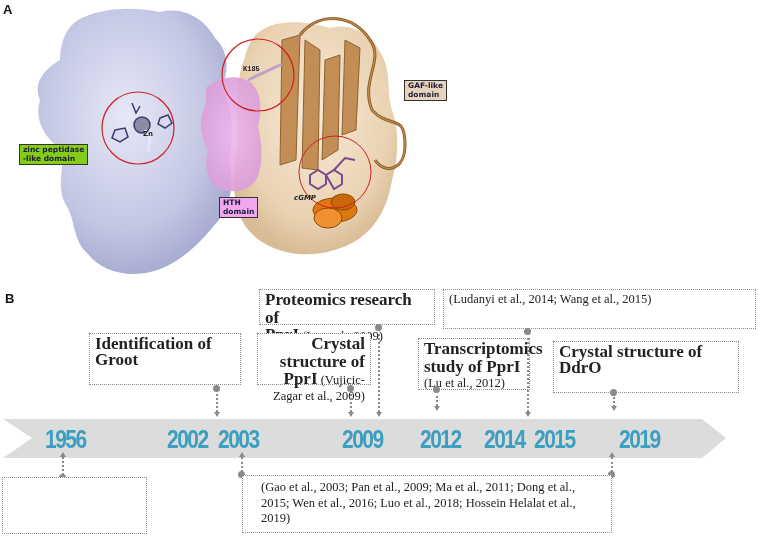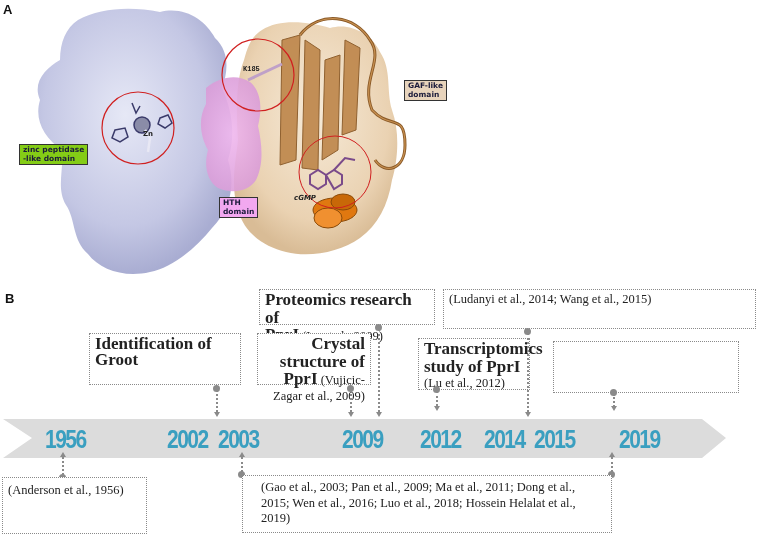--- a/index.html
+++ b/index.html
@@ -131,20 +131,21 @@
 <div class="box" style="left:386px; top:338px; width:112px; height:52px;margin-left:32px;">
   <span class="t">Transcriptomics study of PprI</span><br>
   <span>(Lu et al., 2012)</span>
 </div>
 
 <div class="box" style="left:443px; top:289px; width:313px; height:40px;">
   <div>(Ludanyi et al., 2014; Wang et al., 2015)</div>
 </div>
 
 <div class="box" style="left:553px; top:341px; width:186px; height:52px;">
+  <div class="t">Crystal structure of DdrO</div>
 </div>
 
 <div class="dot" style="left:213px; top:385px;"></div>
 <div class="vline" style="left:216px; top:390px; height:22px;"></div>
 <div class="arr-down" style="left:214px; top:412px;"></div>
 
 <div class="dot" style="left:347px; top:385px;"></div>
 <div class="vline" style="left:350px; top:390px; height:22px;"></div>
 <div class="arr-down" style="left:348px; top:412px;"></div>
 
@@ -170,18 +171,17 @@
 
 <div class="arr-up" style="left:239px; top:452px;"></div>
 <div class="vline" style="left:241px; top:457px; height:15px;"></div>
 <div class="dot" style="left:238px; top:471px;"></div>
 
 <div class="arr-up" style="left:609px; top:452px;"></div>
 <div class="vline" style="left:611px; top:457px; height:15px;"></div>
 <div class="dot" style="left:608px; top:471px;"></div>
 
 <div class="box" style="left:2px; top:477px; width:145px; height:57px; padding-top:5px;">
-  <div>(Anderson et al., 1956)</div>
 </div>
 
 <div class="box" style="left:242px; top:475px; width:370px; height:58px; padding:4px 8px 2px 18px;">
   <div>(Gao et al., 2003; Pan et al., 2009; Ma et al., 2011; Dong et al., 2015; Wen et al., 2016; Luo et al., 2018; Hossein Helalat et al., 2019)</div>
 </div>
 
 </body></html>

